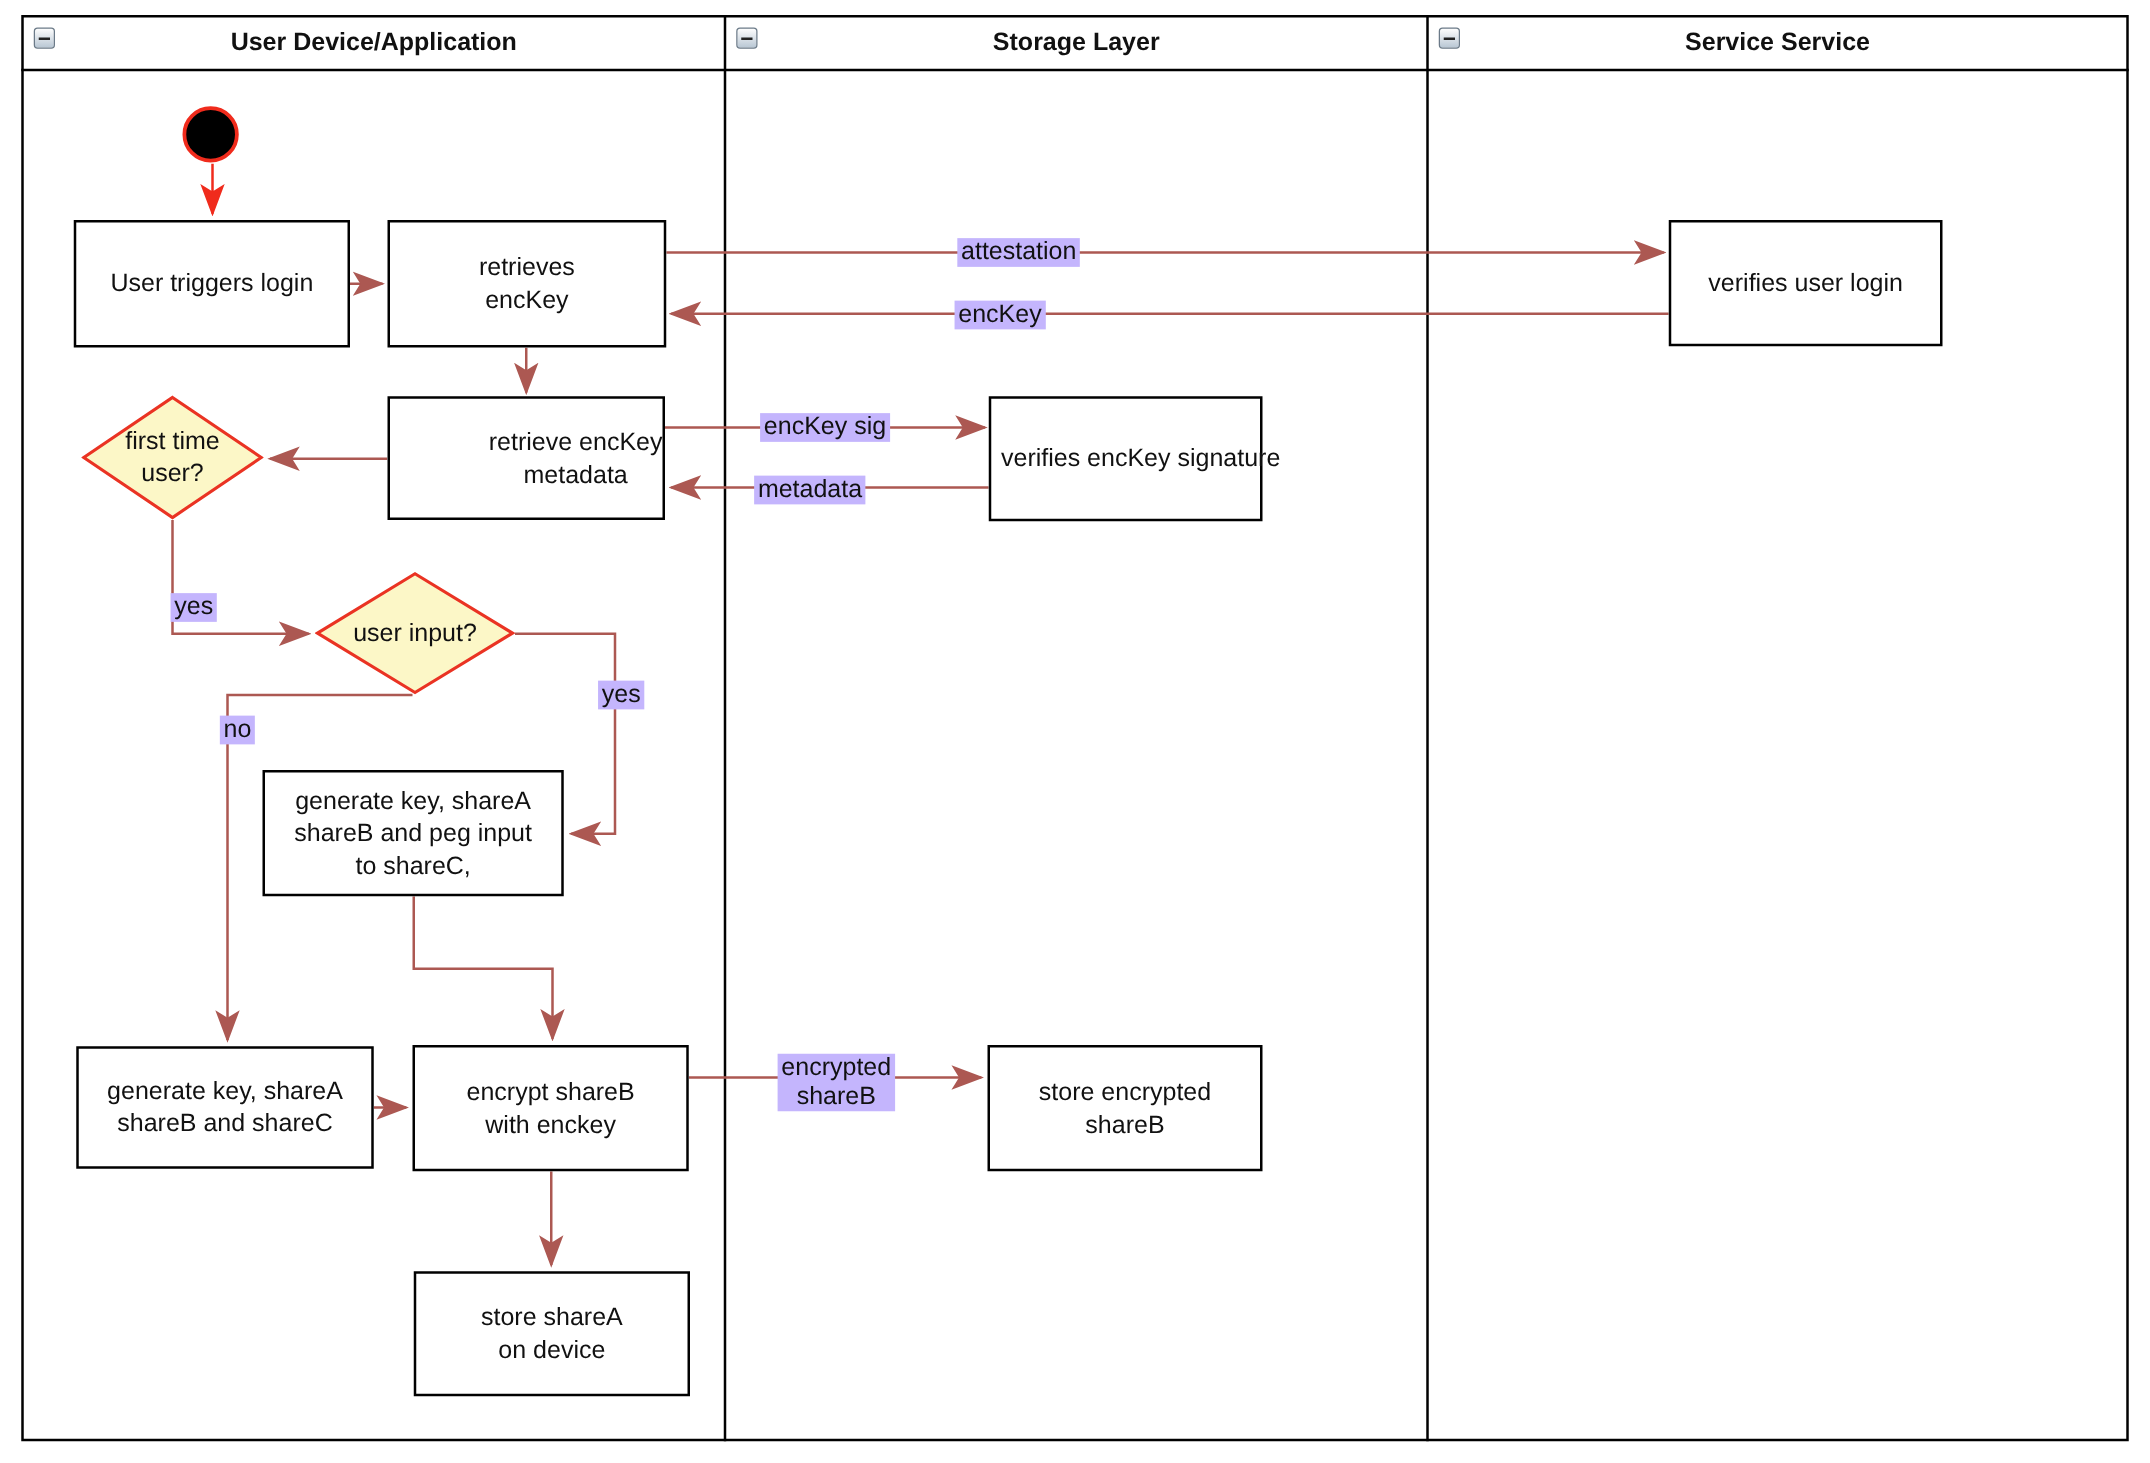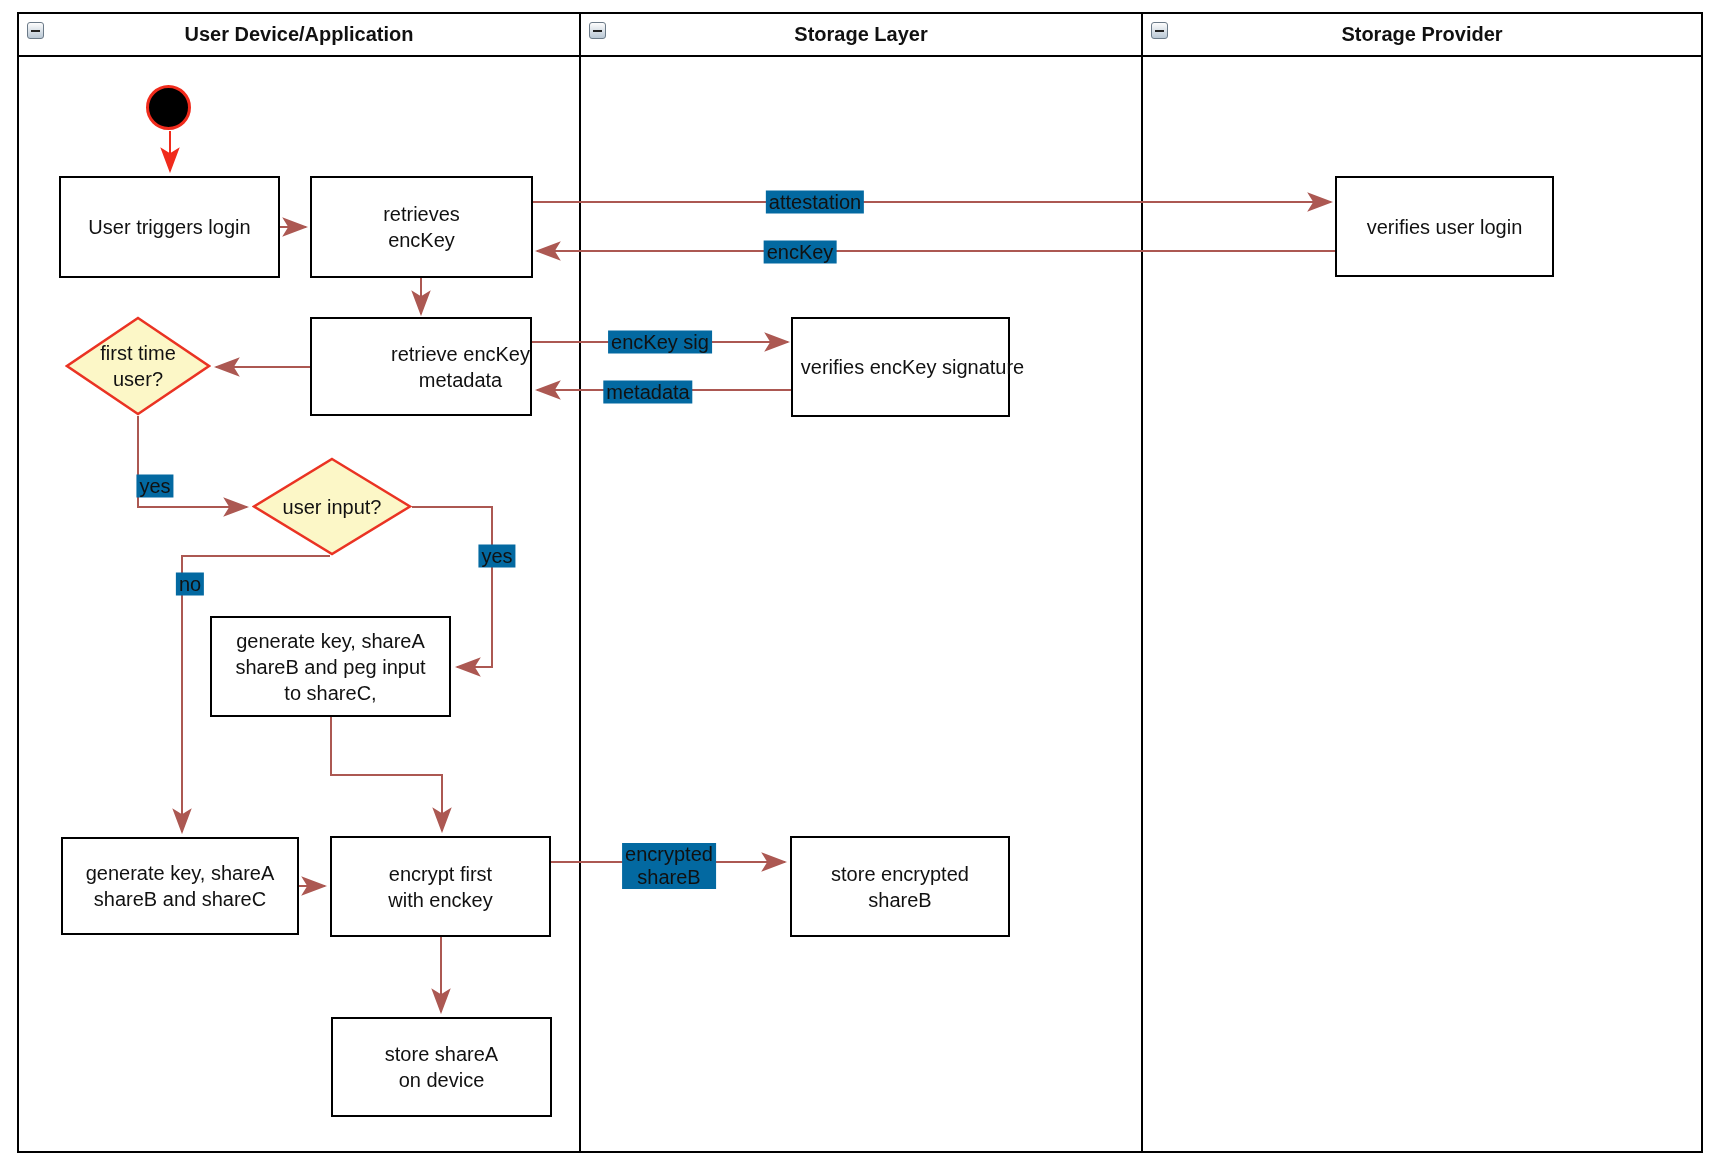--- a/index.html
+++ b/index.html
@@ -20,36 +20,36 @@
              align-items:center;justify-content:center;box-sizing:border-box;}
   .node-label{font-size:20px;line-height:26px;text-align:center;
               white-space:pre-line;}
   .nowrap{white-space:nowrap;}
   .diamond{display:flex;align-items:center;justify-content:center;}
   .diamond svg{position:absolute;left:0;top:0;}
   .diamond .node-label{position:relative;z-index:1;}
   .start-node{border-radius:50%;background:#000;border:3px solid #f02b1c;box-sizing:border-box;}
   .edges{position:absolute;left:0;top:0;z-index:1;}
   .edge-label{position:absolute;z-index:3;transform:translate(-50%,-50%);
-              background:#0369a1;padding:0 3px;font-size:20px;line-height:23px;
+              background:#c4b5fd;padding:0 3px;font-size:20px;line-height:23px;
               text-align:center;white-space:pre-line;}
 </style>
 </head>
 <body>
 
 <div class="stage">
 
   <div class="pool"></div>
   <div class="vline" style="left:579px;"></div>
   <div class="vline" style="left:1141px;"></div>
   <div class="hline"></div>
 
   <div class="lane-title" style="left:19px;width:560px;">User Device/Application</div>
   <div class="lane-title" style="left:581px;width:560px;">Storage Layer</div>
-  <div class="lane-title" style="left:1143px;width:558px;">Storage Provider</div>
+  <div class="lane-title" style="left:1143px;width:558px;">Service Service</div>
 
   <div class="collapse-btn" style="left:27px;top:22px;">
       <div class="minus"></div>
     </div>
   <div class="collapse-btn" style="left:589px;top:22px;">
       <div class="minus"></div>
     </div>
   <div class="collapse-btn" style="left:1151px;top:22px;">
       <div class="minus"></div>
     </div>
@@ -126,21 +126,21 @@
 shareB and peg input
 to shareC,</div>
   </div>
 
   <div class="node rect-node" style="left:61px;top:837px;width:238px;height:98px;">
     <div class="node-label">generate key, shareA
 shareB and shareC</div>
   </div>
 
   <div class="node rect-node" style="left:330px;top:836px;width:221px;height:101px;">
-    <div class="node-label">encrypt first
+    <div class="node-label">encrypt shareB
 with enckey</div>
   </div>
 
   <div class="node rect-node" style="left:790px;top:836px;width:220px;height:101px;">
     <div class="node-label">store encrypted
 shareB</div>
   </div>
 
   <div class="node rect-node" style="left:331px;top:1017px;width:221px;height:100px;">
     <div class="node-label">store shareA

